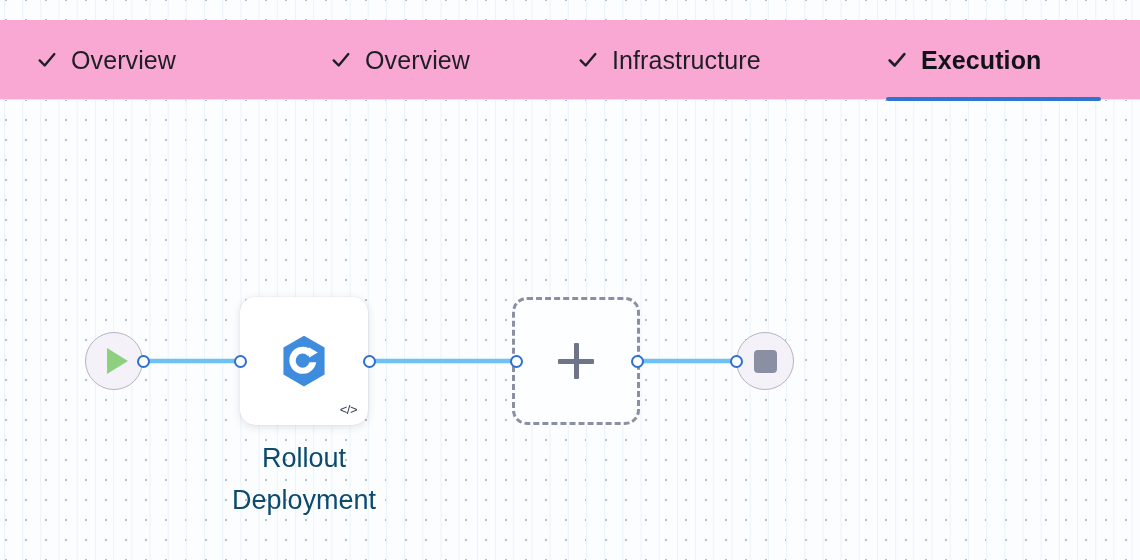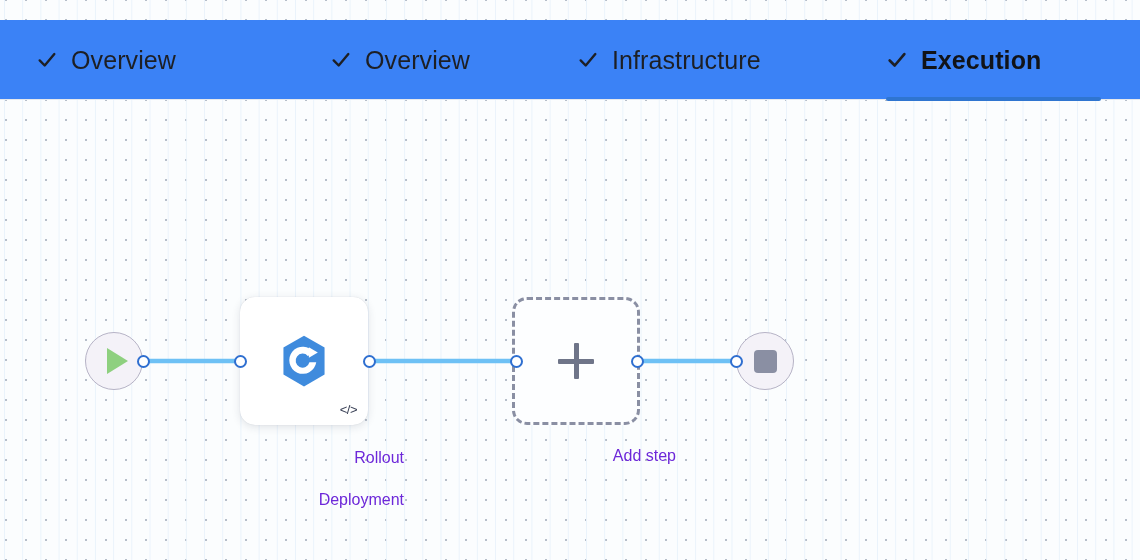--- a/index.html
+++ b/index.html
@@ -36,21 +36,21 @@
     background-position: 4px 0, 16px 10px;
   }
 
   
   .tabbar {
     position: absolute;
     left: 0;
     top: 20px;
     width: 1140px;
     height: 80px;
-    background: #3b82f6;
+    background: #f9a8d4;
     border-bottom: 1px solid #e6e8ec;
     box-sizing: border-box;
   }
   .tab {
     position: absolute;
     top: 0;
     height: 80px;
     display: flex;
     align-items: center;
     gap: 13px;
@@ -185,24 +185,24 @@
   .plus-glyph::before {
     left: 0; right: 0; top: 15.5px; height: 5px;
   }
   .plus-glyph::after {
     top: 0; bottom: 0; left: 15.5px; width: 5px;
   }
 
   
   .caption {
     position: absolute;
-    text-align: right;
-    font-size: 16px;
+    text-align: center;
+    font-size: 27px;
     line-height: 42px;
-    color: #6d28d9;
+    color: #0c4a6e;
     white-space: pre-line;
     user-select: none;
   }
 
   
   .port {
     position: absolute;
     width: 13px;
     height: 13px;
     border-radius: 50%;
@@ -280,21 +280,20 @@
       <div class="caption" style="left:-36px; top:140px; width:200px;">Rollout
 Deployment</div>
     </div>
 
     <div class="node" style="left:512px; top:197px;">
       <div class="add-card">
         <div class="plus-glyph"></div>
       </div>
       <div class="port" style="left:-2.5px; top:57.5px;"></div>
       <div class="port" style="left:118.5px; top:57.5px;"></div>
-      <div class="caption" style="left:-36px; top:138px; width:200px;">Add step</div>
     </div>
 
     <div class="node" style="left:736px; top:232px;">
       <div class="terminal">
         <div class="stop-sq"></div>
       </div>
       <div class="port" style="left:-6px; top:22.5px;"></div>
     </div>
 
   </div>

